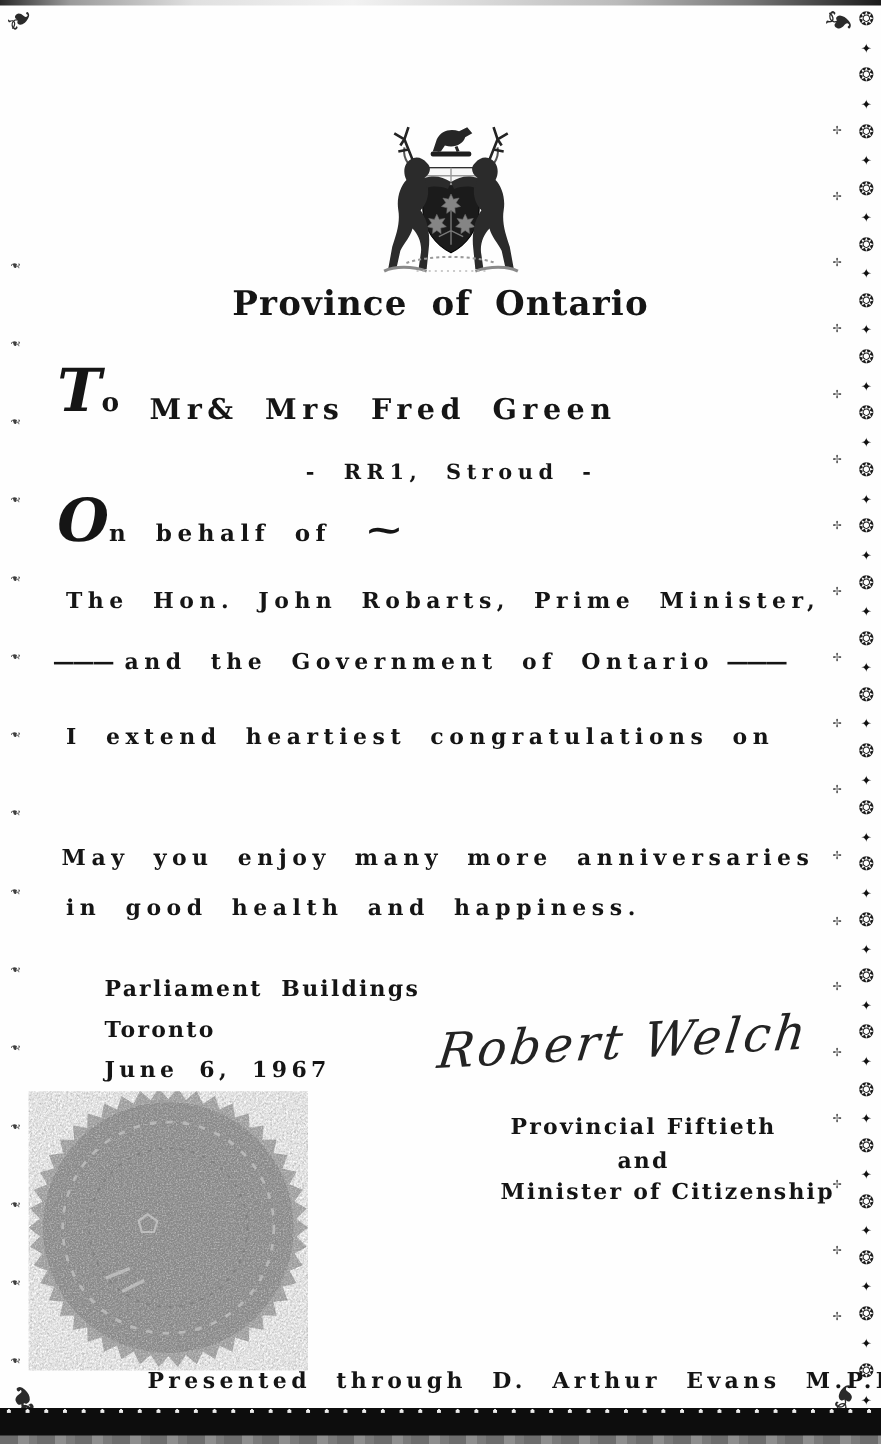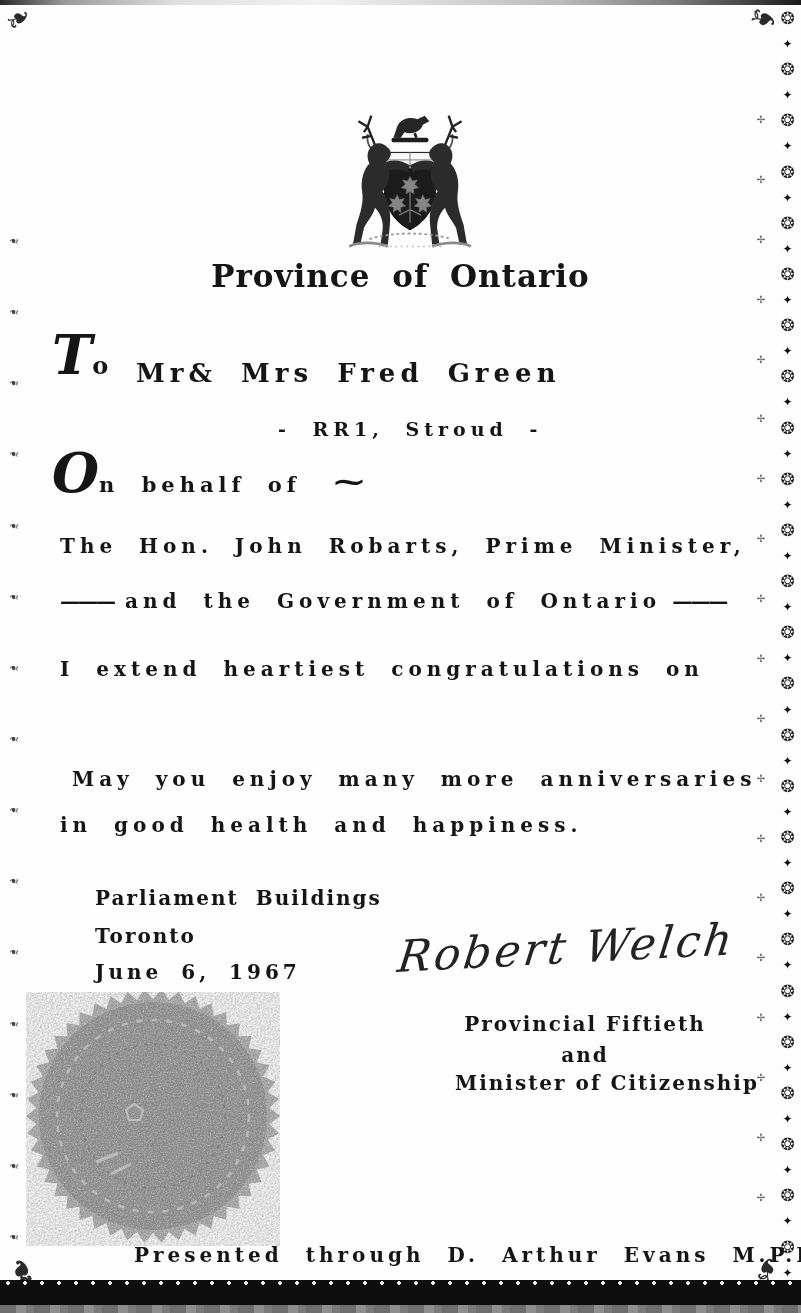--- a/index.html
+++ b/index.html
@@ -203,28 +203,28 @@
   </div>
   <div class="abs bl" style="left:136px;top:358px;font-size:26px;">Mr&amp; Mrs Fred Green</div>
   <div class="abs bl" style="left:278px;top:418px;font-size:19px;">-  RR1, Stroud  -</div>
 
   <div class="abs" style="left:52px;top:452px;">
     <span class="initial">O</span><span class="bl" style="font-size:21px;">n behalf of</span>
     <span class="flourish" style="margin-left:28px;">⁓</span>
   </div>
 
   <div class="abs bl" style="left:60px;top:534px;">The Hon. John Robarts, Prime Minister,</div>
-  <div class="abs" style="left:60px;top:589px;">
+  <div class="abs" style="left:48px;top:589px;">
     <span class="dash" style="font-size:20px;">———</span>
     <span class="bl" style="margin-left:6px;margin-right:6px;">and the Government of Ontario</span>
     <span class="dash" style="font-size:20px;">———</span>
   </div>
 
   <div class="abs bl" style="left:60px;top:657px;">I extend heartiest congratulations on</div>
-  <div class="abs bl" style="left:72px;top:767px;">May you enjoy many more anniversaries</div>
+  <div class="abs bl" style="left:56px;top:767px;">May you enjoy many more anniversaries</div>
   <div class="abs bl" style="left:60px;top:813px;">in good health and happiness.</div>
 
   <div class="abs dateline" style="left:95px;top:886px;">Parliament Buildings</div>
   <div class="abs dateline" style="left:95px;top:924px;">Toronto</div>
   <div class="abs dateline" style="left:95px;top:960px;letter-spacing:4px;">June 6, 1967</div>
 
   <div class="abs signature" style="left:398px;top:922px;">Robert Welch</div>
   <div class="abs sig-title" style="left:455px;top:1012px;width:260px;">Provincial Fiftieth</div>
   <div class="abs sig-title" style="left:455px;top:1043px;width:260px;">and</div>
   <div class="abs sig-title" style="left:455px;top:1071px;width:260px;">Minister of Citizenship</div>

